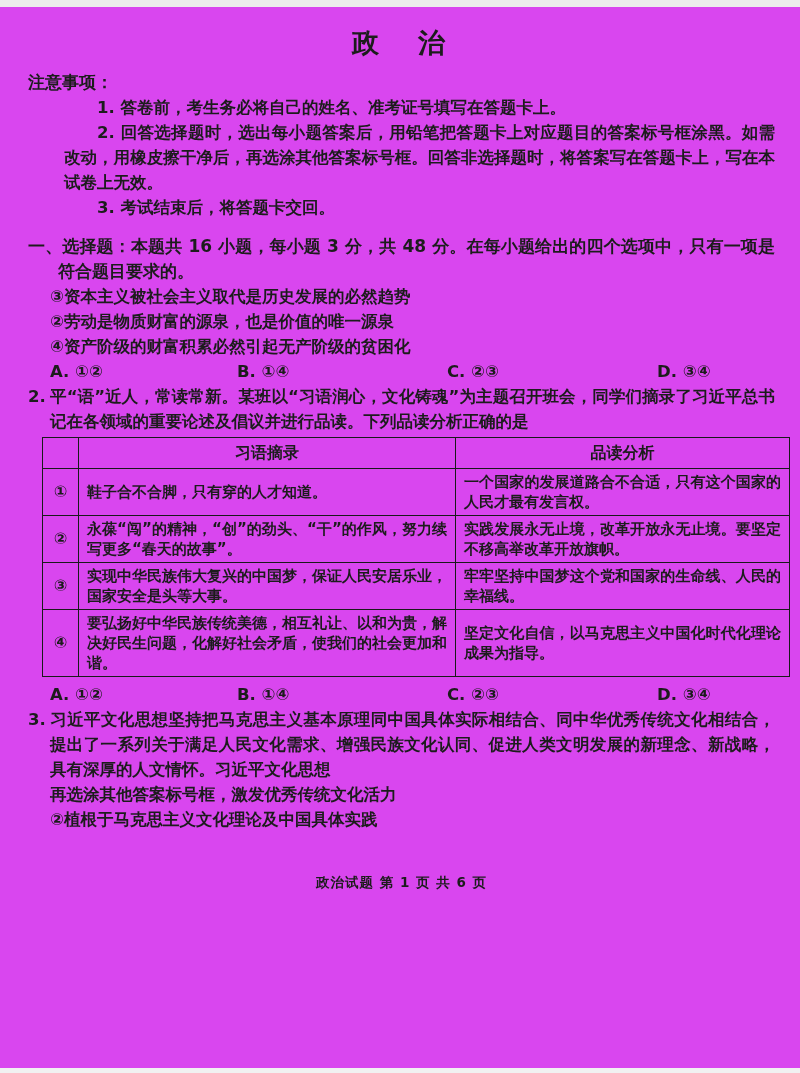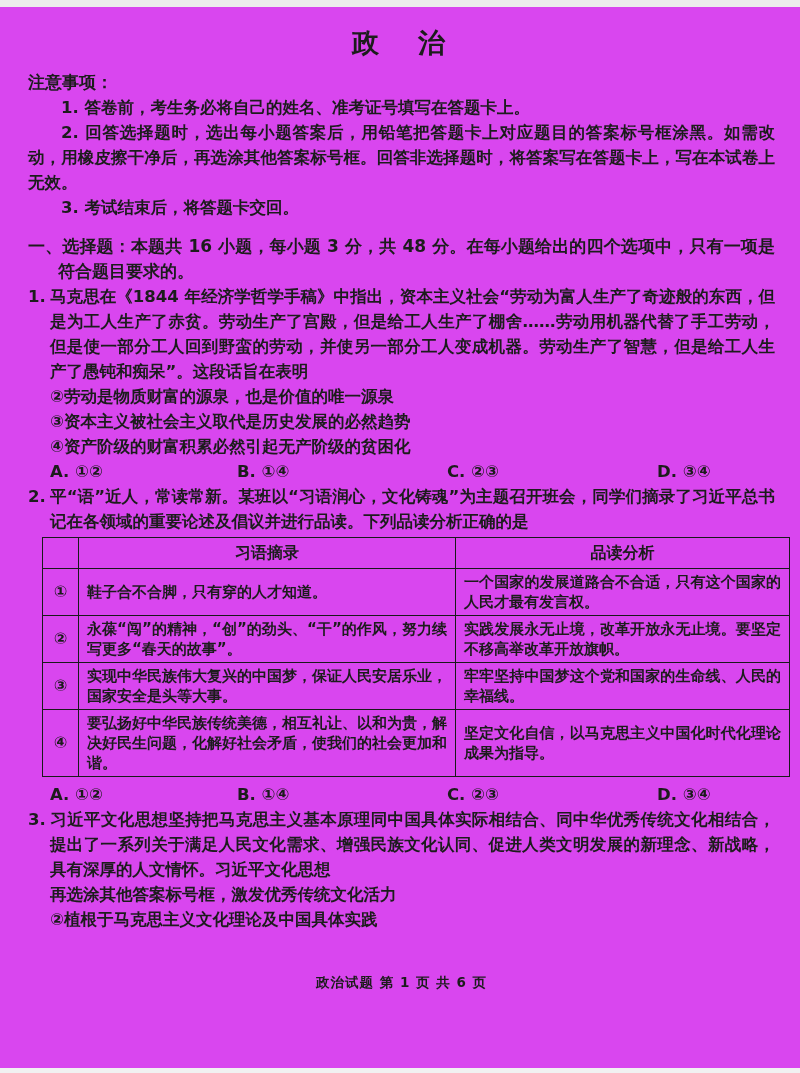--- a/index.html
+++ b/index.html
@@ -43,20 +43,21 @@
   }
   p { margin: 0; }
   .notice-head {
     font-weight: 700;
     font-size: 17px;
   }
   .notice-item {
     text-indent: 2em;
     font-weight: 600;
     text-align: justify;
+    margin-left: 36px;
   }
   .section-head {
     margin-top: 14px;
     font-weight: 700;
     font-size: 17px;
     padding-left: 30px;
     text-indent: -30px;
     text-align: justify;
   }
   .question {
@@ -128,23 +129,22 @@
   <div class="notices">
     <p class="notice-head">注意事项：</p>
     <p class="notice-item">1. 答卷前，考生务必将自己的姓名、准考证号填写在答题卡上。</p>
     <p class="notice-item">2. 回答选择题时，选出每小题答案后，用铅笔把答题卡上对应题目的答案标号框涂黑。如需改动，用橡皮擦干净后，再选涂其他答案标号框。回答非选择题时，将答案写在答题卡上，写在本试卷上无效。</p>
     <p class="notice-item">3. 考试结束后，将答题卡交回。</p>
   </div>
 
   <p class="section-head">一、选择题：本题共 16 小题，每小题 3 分，共 48 分。在每小题给出的四个选项中，只有一项是符合题目要求的。</p>
 
   <div class="question">
-    <p class="q-stem"><span class="q-num">1.</span><span>马克思在《1844 年经济学哲学手稿》中指出，资本主义社会“劳动为富人生产了奇迹般的东西，但是为工人生产了赤贫。劳动生产了宫殿，但是给工人生产了棚舍……劳动用机器代替了手工劳动，但是使一部分工人回到野蛮的劳动，并使另一部分工人变成机器。劳动生产了智慧，但是给工人生产了愚钝和痴呆”。这段话旨在表明</span></p>
+    <p class="statement">③资本主义被社会主义取代是历史发展的必然趋势</p>
     <p class="statement">②劳动是物质财富的源泉，也是价值的唯一源泉</p>
-    <p class="statement">③资本主义被社会主义取代是历史发展的必然趋势</p>
     <p class="statement">④资产阶级的财富积累必然引起无产阶级的贫困化</p>
     <div class="options">
       <span class="opt opt-a">A. ①②</span>
       <span class="opt opt-b">B. ①④</span>
       <span class="opt opt-c">C. ②③</span>
       <span class="opt opt-d">D. ③④</span>
     </div>
   </div>
 
   <div class="question">

